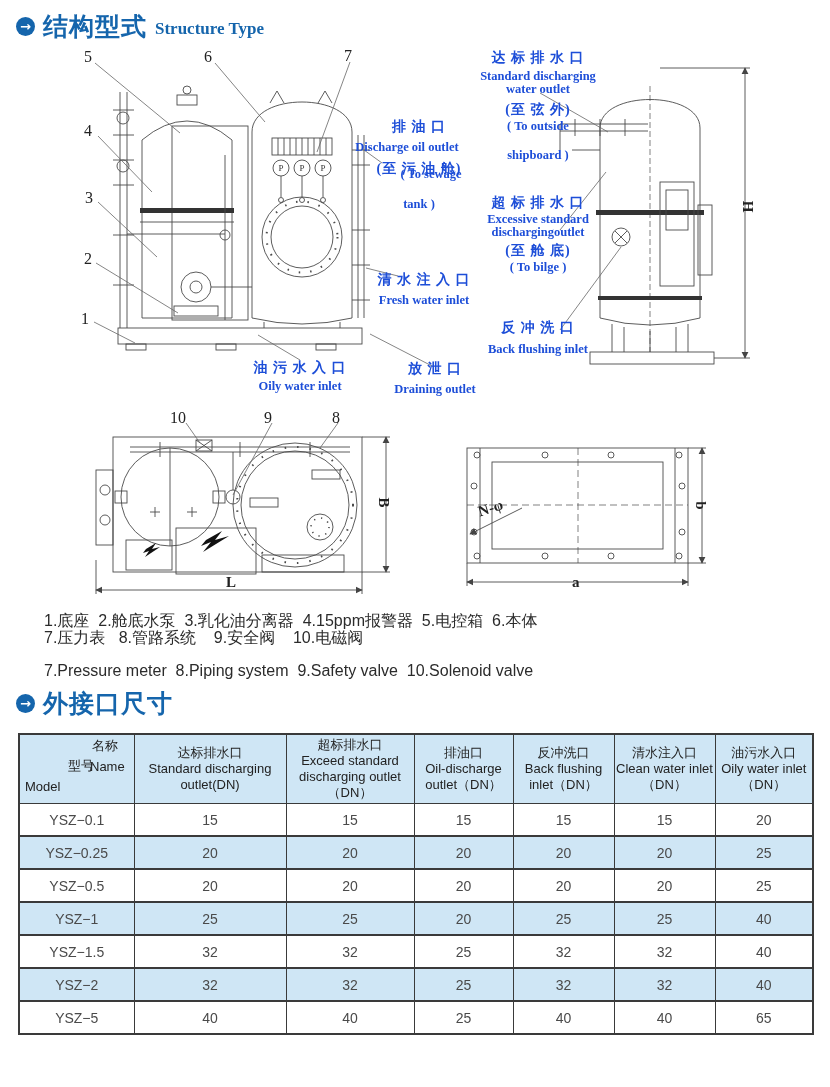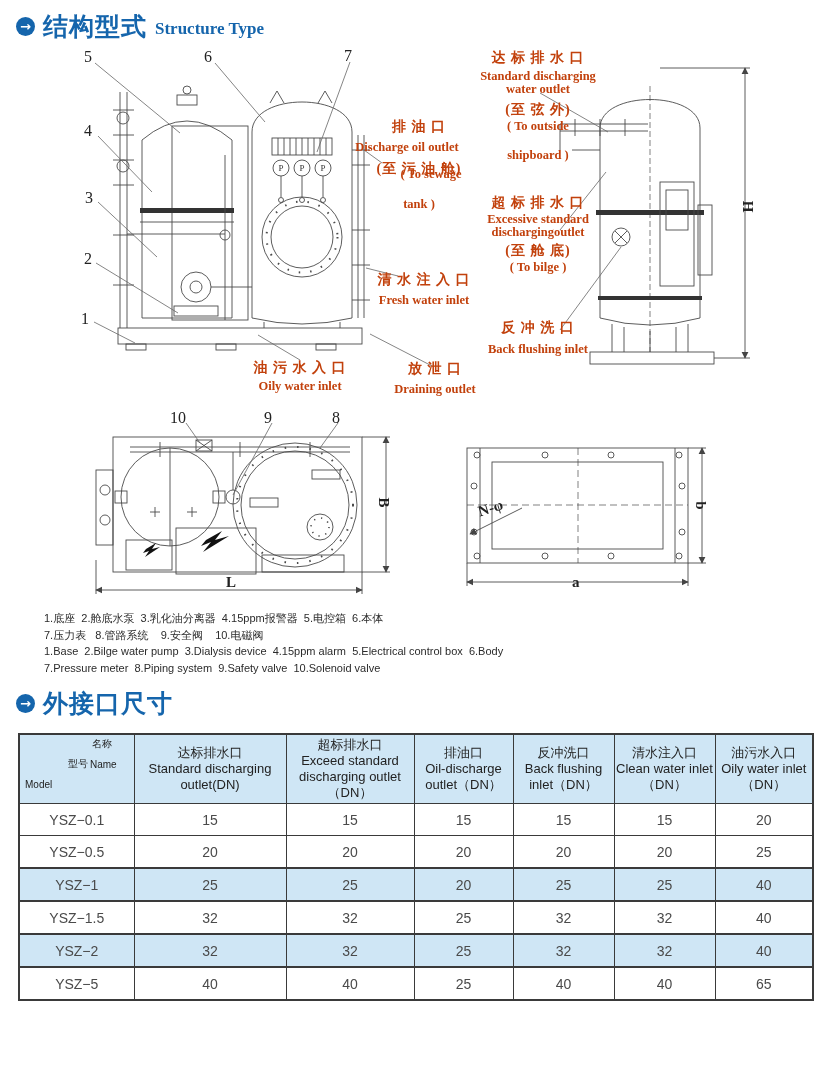--- a/index.html
+++ b/index.html
@@ -6,39 +6,39 @@
   .page{position:relative;width:830px;height:1087px;background:#ffffff;overflow:hidden;
         font-family:"Liberation Sans",sans-serif;}
   
   .sec-header{position:absolute;display:flex;align-items:center;gap:8px;}
   .bullet{display:inline-block;width:19px;height:19px;border-radius:50%;background:#1565ac;
           color:#fff;text-align:center;line-height:19px;font-size:13px;font-weight:bold;
           font-family:"DejaVu Sans",sans-serif;}
   .sec-title-zh{font-family:"Liberation Serif",serif;font-size:25px;font-weight:bold;color:#1565ac;letter-spacing:1px;}
   .sec-title-en{font-family:"Liberation Serif",serif;font-size:17px;font-weight:bold;color:#1565ac;padding-top:4px;}
   
-  .lbl{position:absolute;font-family:"Liberation Serif",serif;font-weight:bold;color:#c2410c;
+  .lbl{position:absolute;font-family:"Liberation Serif",serif;font-weight:bold;color:#1d4ed8;
        text-align:center;line-height:1.05;}
   .zh{font-size:14px;letter-spacing:1px;}
   .en{font-size:12.5px;}
   .callout{position:absolute;font-family:"Liberation Serif",serif;font-size:16px;color:#222;}
   .dim{position:absolute;font-family:"Liberation Serif",serif;font-size:15px;font-weight:bold;color:#222;}
   .rot90{transform:rotate(90deg);transform-origin:center;}
-  .legend-line{position:absolute;left:44px;font-size:11px;color:#2b2b2b;white-space:pre;}
+  .legend-line{position:absolute;left:44px;font-size:16px;color:#2b2b2b;white-space:pre;}
   
   .size-table{position:absolute;left:18px;top:733px;width:794px;border-collapse:collapse;
               table-layout:fixed;border:2px solid #3a3a3a;}
   .size-table th,.size-table td{border:1px solid #3a3a3a;text-align:center;vertical-align:middle;padding:0;}
   .size-table thead th{background:#cfe6f5;font-weight:normal;font-size:13px;color:#222;height:68px;line-height:1.25;}
   .size-table tbody td{font-size:14px;color:#4a4a4a;height:31px;background:#ffffff;}
   .size-table tbody tr.hl td{background:#cfe6f5;border-top-width:2px;border-bottom-width:2px;}
   .corner{position:relative;background-color:#cfe6f5;
           background-image:linear-gradient(to bottom right,transparent calc(50% - 0.8px),
             #3a3a3a calc(50% - 0.8px),#3a3a3a calc(50% + 0.8px),transparent calc(50% + 0.8px));}
-  .corner span{position:absolute;font-size:10px;color:#222;}
+  .corner span{position:absolute;font-size:13px;color:#222;}
   .art{position:absolute;left:0;top:0;}
 </style>
 </head>
 <body>
 
 <div class="page">
 
   <div class="sec-header" style="left:16px;top:10px;">
     <span class="bullet">→</span>
     <span class="sec-title-zh">结构型式</span>
@@ -253,21 +253,20 @@
   <div class="lbl en" style="left:472px;top:213px;width:132px;">Excessive standard</div>
   <div class="lbl en" style="left:472px;top:226px;width:132px;">dischargingoutlet</div>
   <div class="lbl zh" style="left:477px;top:244px;width:122px;">(至 舱 底)</div>
   <div class="lbl en" style="left:477px;top:261px;width:122px;">( To bilge )</div>
 
   <div class="lbl zh" style="left:477px;top:321px;width:122px;">反 冲 洗 口</div>
   <div class="lbl en" style="left:470px;top:343px;width:136px;">Back flushing inlet</div>
 
   <div class="legend-line" style="top:611px;">1.底座  2.舱底水泵  3.乳化油分离器  4.15ppm报警器  5.电控箱  6.本体</div>
   <div class="legend-line" style="top:628px;">7.压力表   8.管路系统    9.安全阀    10.电磁阀</div>
-  <div class="legend-line" style="top:645px;">1.Base  2.Bilge water pump  3.Dialysis device  4.15ppm alarm  5.Electrical control box  6.Body</div>
   <div class="legend-line" style="top:662px;">7.Pressure meter  8.Piping system  9.Safety valve  10.Solenoid valve</div>
 
   <div class="sec-header" style="left:16px;top:687px;">
     <span class="bullet">→</span>
     <span class="sec-title-zh">外接口尺寸</span>
   </div>
 
   <table class="size-table">
     <colgroup>
       <col style="width:115px">
@@ -315,20 +314,29 @@
     <tbody>
         <tr>
           <td>YSZ−0.1</td>
           <td>15</td>
           <td>15</td>
           <td>15</td>
           <td>15</td>
           <td>15</td>
           <td>20</td>
         </tr>
+        <tr class="hl">
+          <td>YSZ−0.25</td>
+          <td>20</td>
+          <td>20</td>
+          <td>20</td>
+          <td>20</td>
+          <td>20</td>
+          <td>25</td>
+        </tr>
         <tr>
           <td>YSZ−0.5</td>
           <td>20</td>
           <td>20</td>
           <td>20</td>
           <td>20</td>
           <td>20</td>
           <td>25</td>
         </tr>
         <tr class="hl">

